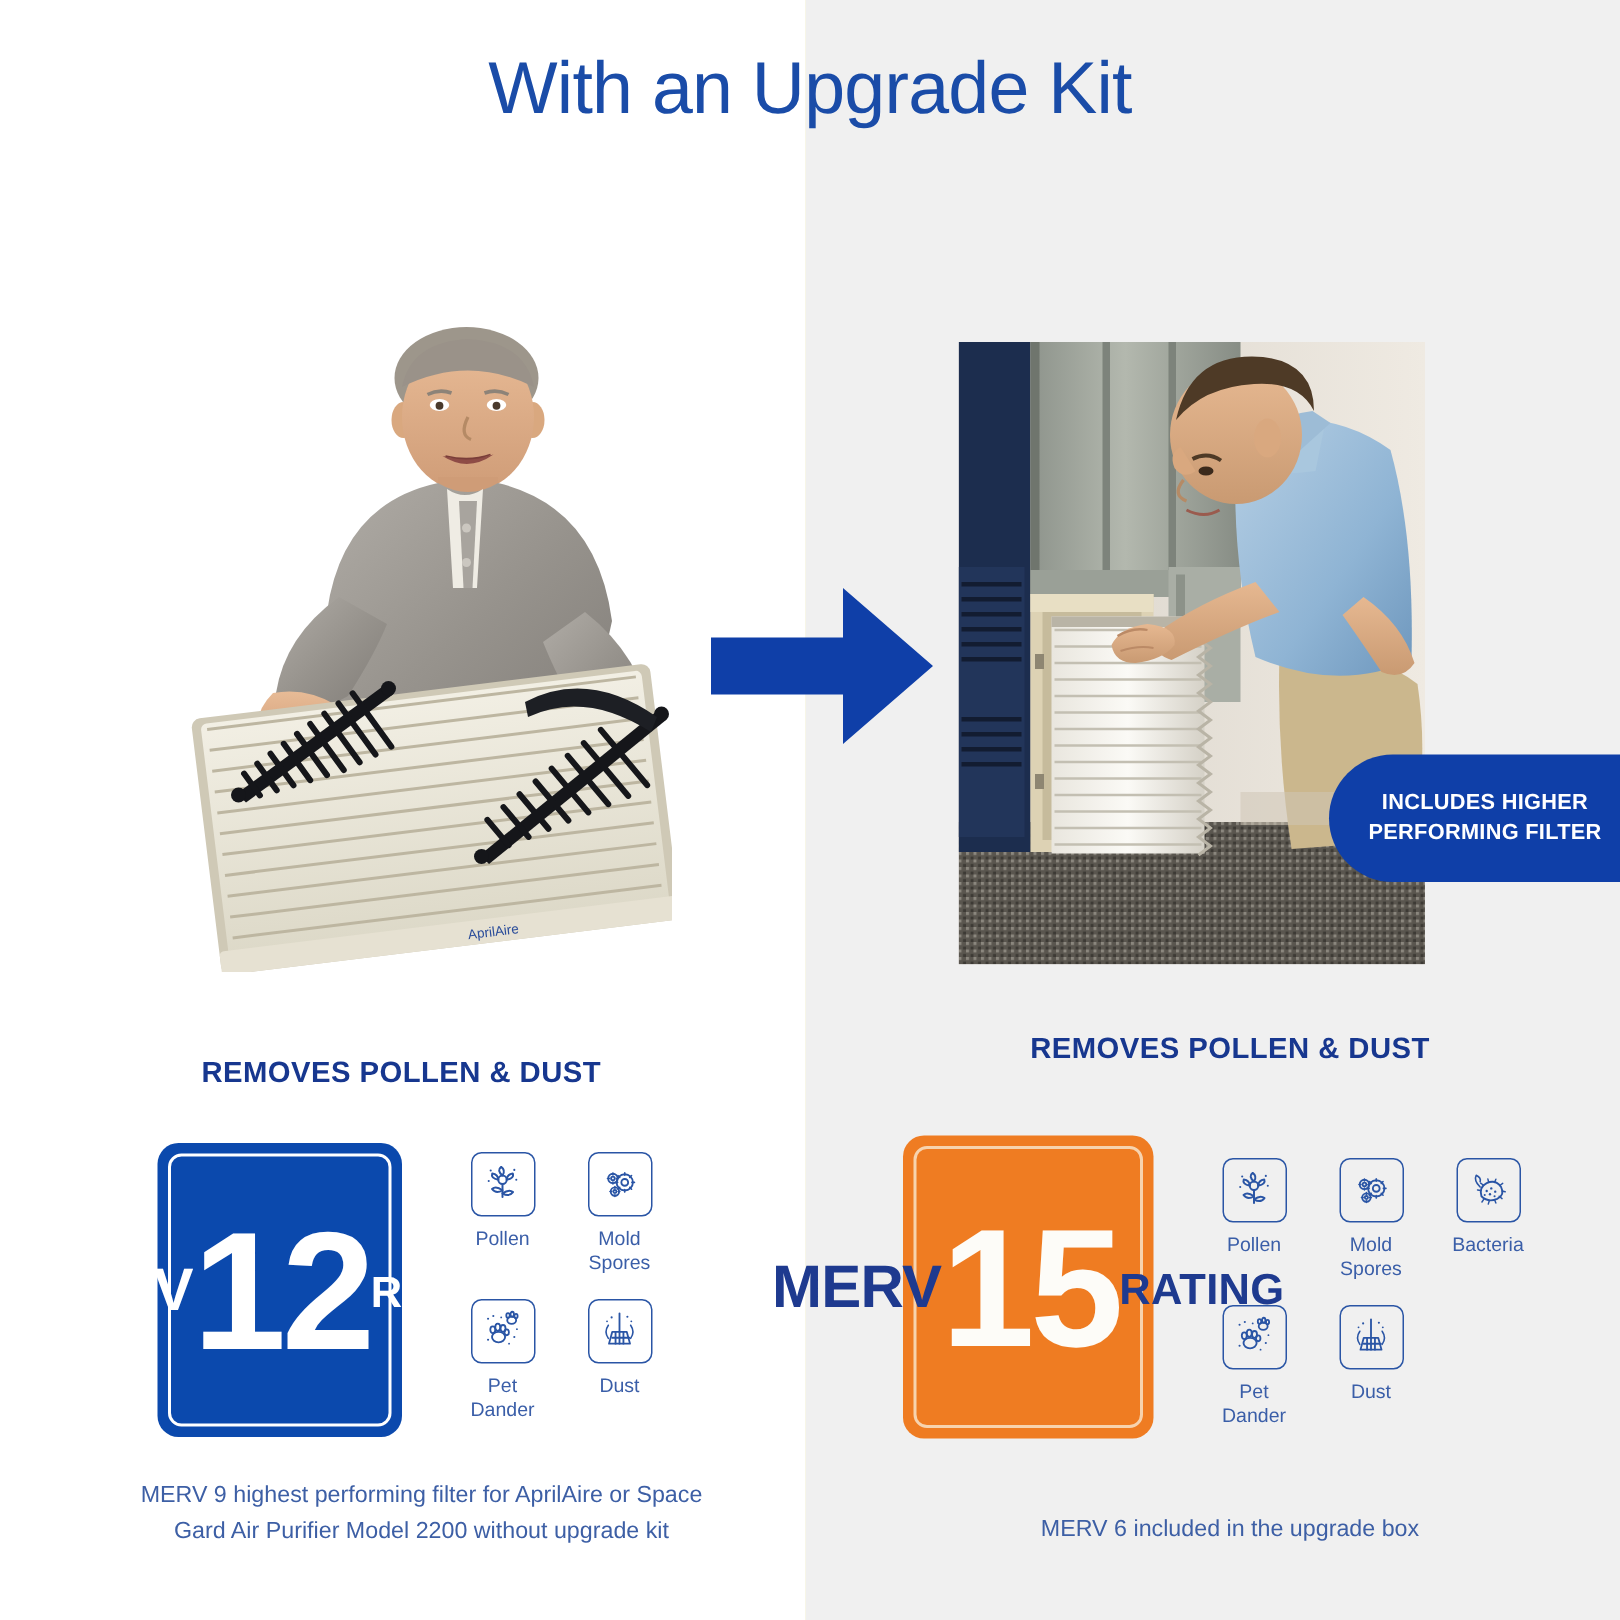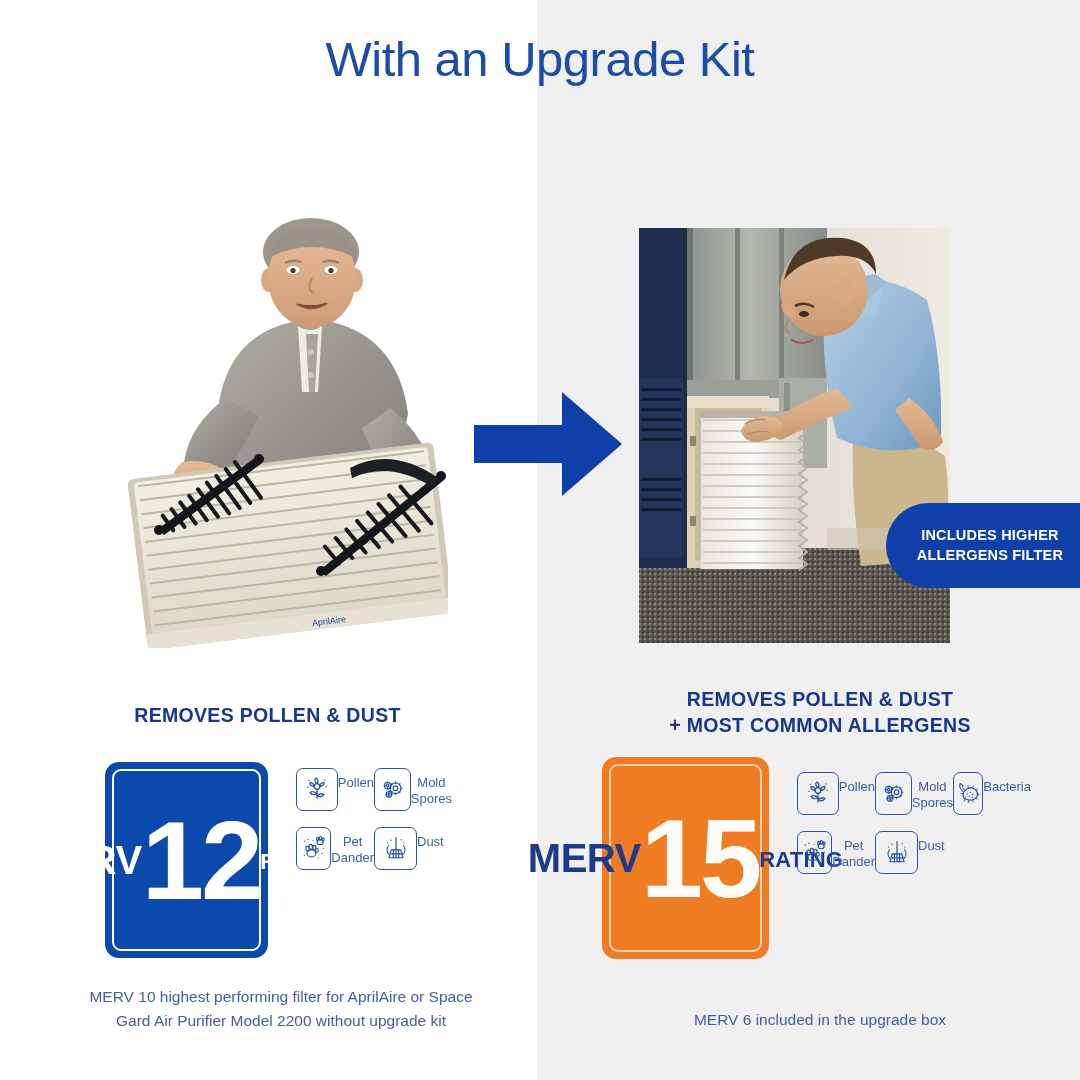--- a/index.html
+++ b/index.html
@@ -146,21 +146,21 @@
   .merv-num {
     font-size: 112px;
     font-weight: 700;
     letter-spacing: -3px;
     line-height: 0.96;
     margin-top: 2px;
     position: relative;
     z-index: 2;
   }
   .merv-rating {
-    font-size: 22px;
+    font-size: 29px;
     font-weight: 700;
     letter-spacing: 0.2px;
     line-height: 1;
     margin-top: 4px;
     position: relative;
     z-index: 2;
   }
 
   .merv-left {
     left: 105px; top: 762px;
@@ -186,22 +186,22 @@
   .icon-grid { position: absolute; z-index: 5; }
   .icon-grid-left { left: 296px; top: 768px; width: 180px; }
   .icon-grid-right { left: 797px; top: 772px; width: 260px; }
 
   .icon-row { display: flex; }
   .icon-row-2 { margin-top: 16px; }
 
   .icon-cell {
     width: 78px;
     display: flex;
-    flex-direction: row;
-    align-items: flex-start;
+    flex-direction: column;
+    align-items: center;
   }
   .icon-box {
     width: 43px; height: 43px;
     border: 1.7px solid #2a55a5;
     border-radius: 7px;
     display: flex;
     align-items: center;
     justify-content: center;
     background: transparent;
   }
@@ -485,31 +485,30 @@
         <path d="M270 170 q26 18 34 44 q-8 12 -22 6 q-16 -24 -26 -38z" fill="url(#skinR)"></path>
 
         <rect x="188" y="300" width="123" height="22" fill="#cfc6b6" opacity="0.55"></rect>
       </g>
     </svg>
   </div>
 
   <div class="includes-badge">
     <div class="includes-badge-text">
       <div>INCLUDES HIGHER</div>
-      <div>ALLERGENS FILTER</div>
+      <div>PERFORMING FILTER</div>
     </div>
   </div>
 
   <div class="sec-head sec-head-left">
     <div>REMOVES POLLEN &amp; DUST</div>
   </div>
 
   <div class="sec-head sec-head-right">
     <div>REMOVES  POLLEN &amp; DUST</div>
-    <div>+ MOST COMMON ALLERGENS</div>
   </div>
 
   <div class="merv merv-left">
     <div class="merv-inner"></div>
     <div class="merv-word">MERV</div>
     <div class="merv-num">12</div>
     <div class="merv-rating">RATING</div>
   </div>
 
   <div class="merv merv-right">
@@ -762,16 +761,16 @@
           </svg>
         </div>
         <div class="icon-label">Dust</div>
       </div>
 
       <div class="icon-cell"></div>
 
     </div>
   </div>
 
-  <div class="caption caption-left">MERV 10 highest performing filter for AprilAire or Space Gard Air Purifier Model 2200 without upgrade kit</div>
+  <div class="caption caption-left">MERV 9 highest performing filter for AprilAire or Space Gard Air Purifier Model 2200 without upgrade kit</div>
   <div class="caption caption-right">MERV 6 included in the upgrade box</div>
 
 </div>
 
 </body></html>

